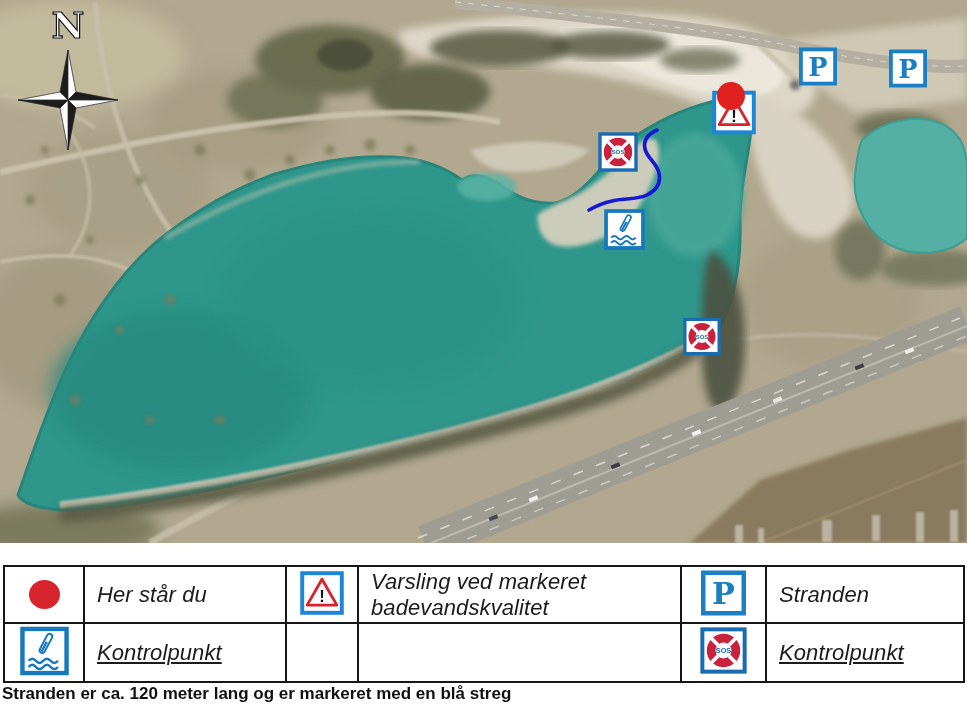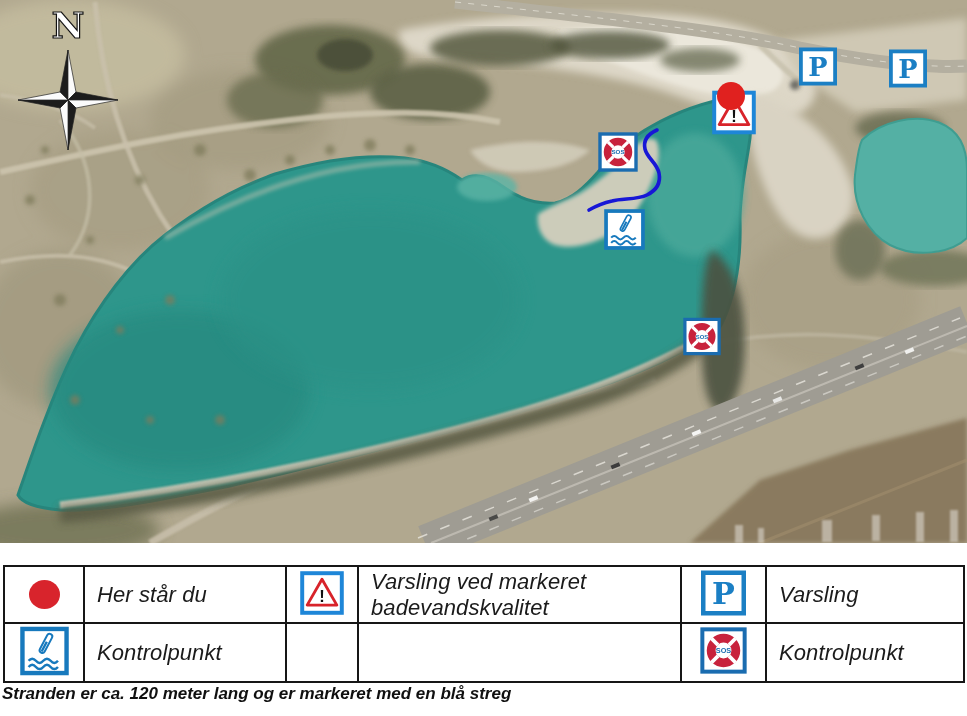--- a/index.html
+++ b/index.html
@@ -16,23 +16,23 @@
   #mk-dot{left:717px;top:82px;width:28px;height:28px;border-radius:50%;background:#e0211f;}
   #mk-p1{left:799px;top:47px;width:38px;height:39px;}
   #mk-p2{left:889px;top:49px;width:38px;height:39px;}
   .compass{position:absolute;left:16px;top:4px;}
   
   table.legend{position:absolute;left:3px;top:565px;width:960px;border-collapse:collapse;table-layout:fixed;}
   table.legend td{border:2px solid #161616;vertical-align:middle;}
   td.ic{text-align:center;}
   td.lb{font-style:italic;font-size:22px;color:#1b1b1b;padding-left:12px;letter-spacing:.1px;}
   tr.r1 td{height:53px;}
-  tr.r2 td{height:55px;}
+  tr.r2 td{height:55px;text-decoration:underline;}
   .leg-dot{display:inline-block;width:31px;height:29px;border-radius:50%;background:#d8242c;vertical-align:middle;}
-  .caption{position:absolute;left:2px;top:684px;font-size:17px;font-style:italic;font-weight:bold;color:#101010;}
+  .caption{position:absolute;left:2px;top:684px;font-size:17px;font-weight:bold;color:#101010;}
 </style>
 </head>
 <body>
 
 <div class="page">
 
   <div class="map">
     <svg class="bg" width="967" height="543" viewBox="0 0 967 543">
       <defs>
         <filter id="b1">
@@ -295,21 +295,21 @@
           <text x="20" y="28.5" text-anchor="middle" font-size="15" font-weight="bold" fill="#111">!</text>
         </svg>
       </td>
       <td class="lb">Varsling ved markeret badevandskvalitet</td>
       <td class="ic">
         <svg width="45" height="46" viewBox="0 0 40 40">
           <rect x="2" y="2" width="36" height="36" fill="#fff" stroke="#1b7fc4" stroke-width="4"></rect>
           <text x="20" y="30" text-anchor="middle" font-family="DejaVu Serif, serif" font-size="27" font-weight="bold" fill="#1b7fc4">P</text>
         </svg>
       </td>
-      <td class="lb">Varsling</td>
+      <td class="lb">Stranden</td>
     </tr>
     <tr class="r2">
       <td class="ic">
         <svg width="49" height="50" viewBox="0 0 40 40">
           <rect x="2" y="2" width="36" height="36" fill="#fff" stroke="#1779bd" stroke-width="3.6"></rect>
           <g transform="rotate(28 20 16)">
             <rect x="17.8" y="5" width="4.4" height="17" rx="2.2" fill="#fff" stroke="#1779bd" stroke-width="1.6"></rect>
             <rect x="19" y="12" width="2" height="9" fill="#1779bd"></rect>
           </g>
           <path d="M7 28 q3 -3.5 6 0 t6 0 t6 0 t6 0" fill="none" stroke="#1779bd" stroke-width="2"></path>

